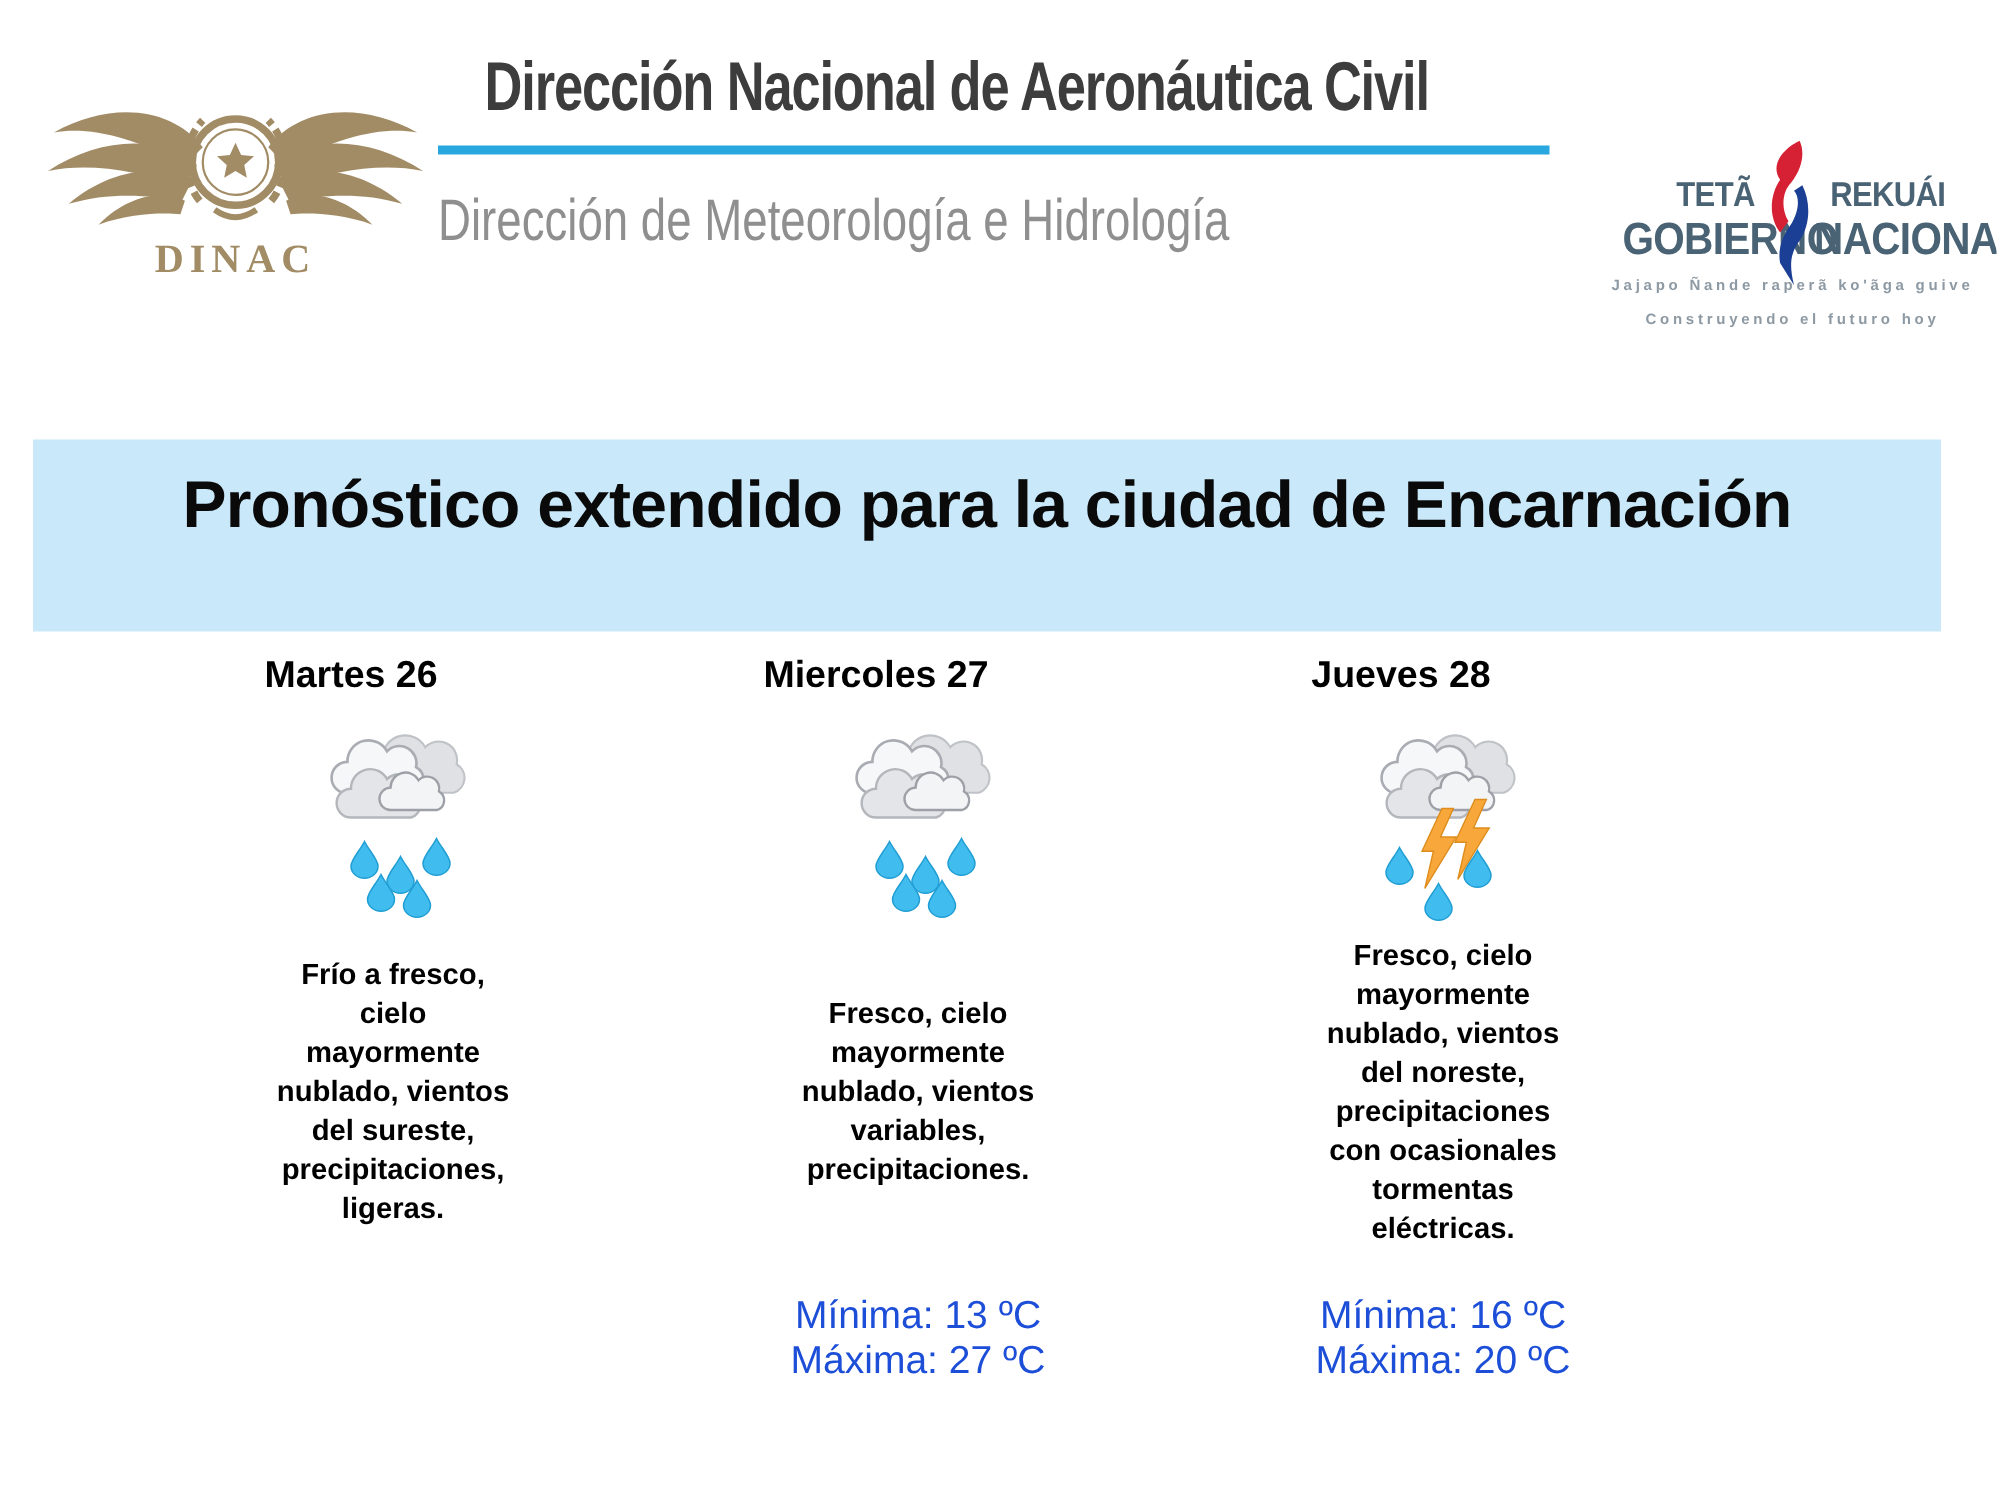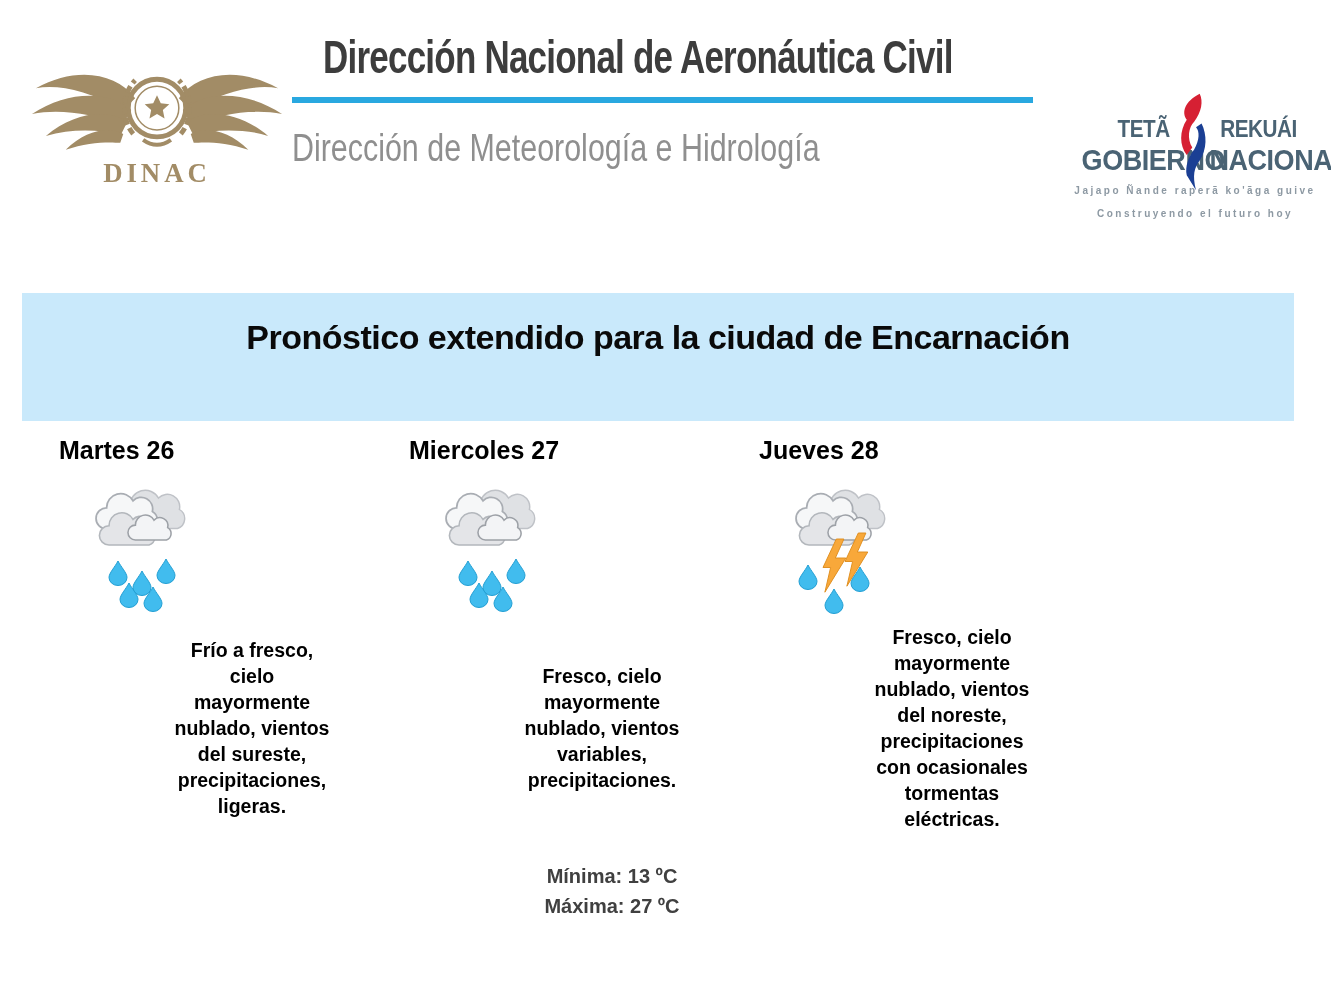--- a/index.html
+++ b/index.html
@@ -32,32 +32,32 @@
   .gov-row1 .r{width:50%;text-align:left;padding-left:28px;}
   .gov-row2{margin-top:4px;font-size:30px;}
   .gov-row2 .l{width:50%;text-align:right;padding-right:16px;}
   .gov-row2 .r{width:50%;text-align:left;padding-left:16px;}
   .gov-tagline{margin-top:8px;font-size:10px;font-weight:700;letter-spacing:2.5px;
     color:var(--tagline-gray);line-height:15px;white-space:nowrap;}
 
   
   .banner{position:absolute;left:22px;top:293px;width:1272px;height:128px;background:var(--banner-bg);
     text-align:center;padding-top:24px;}
-  .banner div{font-size:34px;font-weight:700;color:#0a0a0a;line-height:40px;letter-spacing:-.5px;}
+  .banner div{font-size:44px;font-weight:700;color:#0a0a0a;line-height:40px;letter-spacing:-.5px;}
 
   
   .forecast{position:absolute;left:87px;top:435px;width:1050px;display:flex;}
-  .day-col{width:350px;display:flex;flex-direction:column;}
+  .day-col{width:350px;display:flex;flex-direction:column;align-items:center;}
   .day-label{font-size:25px;font-weight:700;color:#000;height:30px;line-height:30px;
     transform:translateX(-28px);}
   .icon-box{margin-top:12px;width:100px;height:140px;}
   .desc-box{margin-top:3px;height:215px;width:330px;display:flex;align-items:center;justify-content:center;}
   .desc-text{font-size:19.5px;font-weight:700;color:#000;line-height:26px;text-align:center;white-space:pre-line;}
   .temps{height:90px;display:flex;flex-direction:column;justify-content:flex-end;align-items:center;padding-bottom:4px;}
-  .temp-line{font-size:20px;font-weight:700;color:#404040;line-height:30px;}
+  .temp-line{font-size:26px;font-weight:400;color:#1d4ed8;line-height:30px;}
 
   
   .gold{fill:var(--logo-gold);}
   .gold-stroke{stroke:var(--logo-gold);fill:none;}
   .dinac-text{fill:var(--logo-gold);font-family:"Liberation Serif",serif;font-weight:700;
     font-size:27px;letter-spacing:4px;}
   .drop{fill:var(--drop);stroke:var(--drop-edge);stroke-width:1;}
   .bolt{fill:var(--bolt);stroke:var(--bolt-edge);stroke-width:1;}
   .flame-red{fill:var(--flame-red);} .flame-blue{fill:var(--flame-blue);}
 </style>
@@ -233,15 +233,19 @@
     <div class="desc-box">
       <div class="desc-text">Fresco, cielo
 mayormente
 nublado, vientos
 del noreste,
 precipitaciones
 con ocasionales
 tormentas
 eléctricas.</div>
     </div>
+    <div class="temps">
+      <div class="temp-line">Mínima: 16 ºC</div>
+      <div class="temp-line">Máxima: 20 ºC</div>
+    </div>
   </div>
 
 </div>
 
 </body></html>

